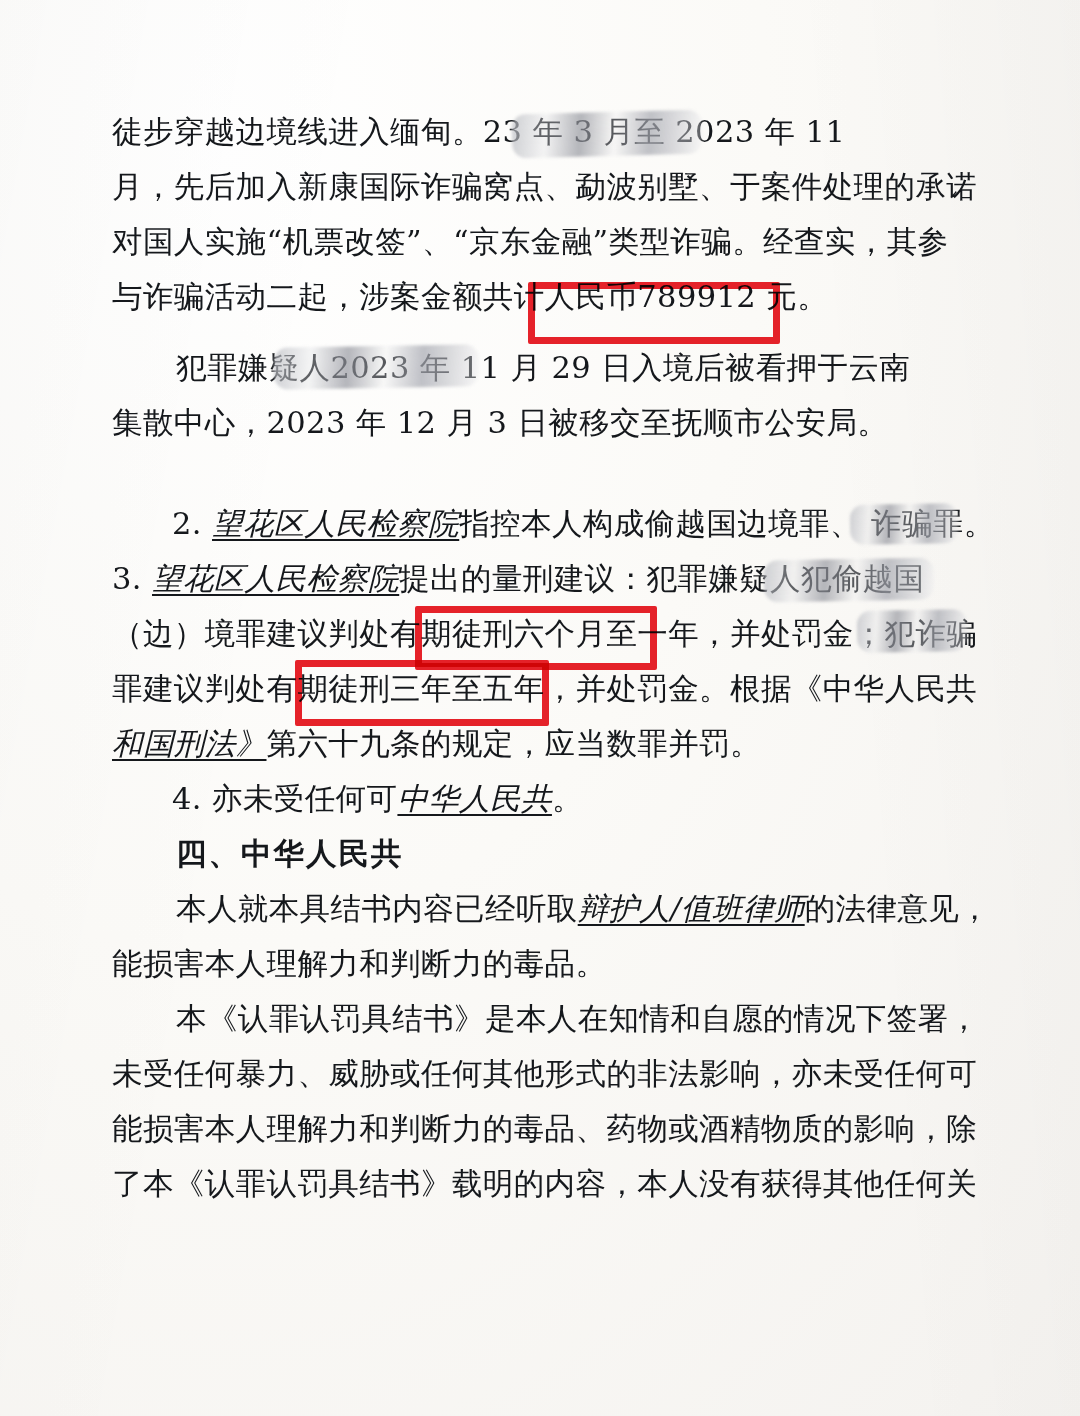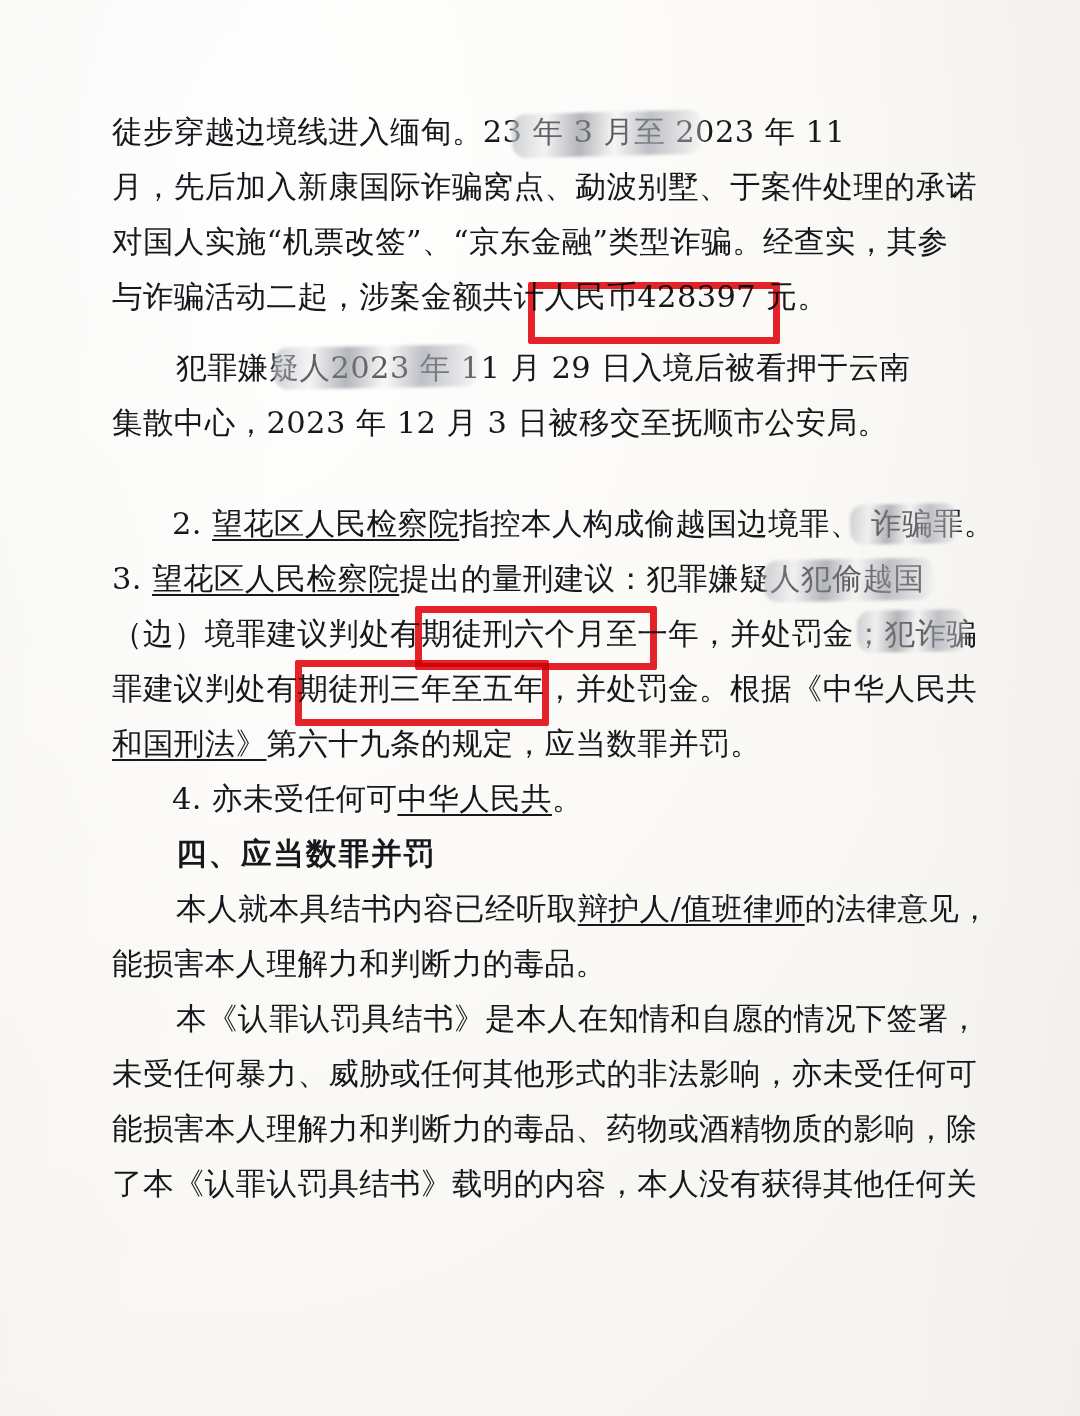--- a/index.html
+++ b/index.html
@@ -44,21 +44,21 @@
   }
   .para {
     position: relative;
     margin: 0;
   }
   .indent { text-indent: 64px; }
   .indent-num { text-indent: 60px; }
   .gap-md { height: 46px; }
   .gap-lg { height: 16px; }
 
-  .u { text-decoration: underline; text-underline-offset: 5px; text-decoration-thickness: 1.6px; }
+  .u { text-decoration: underline; text-underline-offset: 5px; text-decoration-thickness: 1.6px; font-style: italic; }
   .heading {
     font-weight: 700;
     letter-spacing: 2px;
   }
 
   
   .smudge {
     position: absolute;
     border-radius: 14px;
     background:
@@ -97,21 +97,21 @@
   <div class="doc">
 
     <div class="para">
       <div class="para">
         <span>徒步穿越边境线进入缅甸。</span><span>23 年 3 月至 2023 年 11</span>
         <span class="smudge s1"></span>
       </div>
       <div class="para">月，先后加入新康国际诈骗窝点、勐波别墅、于案件处理的承诺</div>
       <div class="para">对国人实施“机票改签”、“京东金融”类型诈骗。经查实，其参</div>
       <div class="para">
-        <span>与诈骗活动二起，涉案金额共计人民币</span><span class="inline-hl">428397 元。</span>
+        <span>与诈骗活动二起，涉案金额共计人民币</span><span class="inline-hl">789912 元。</span>
       </div>
     </div>
 
     <div class="gap-lg"></div>
 
     <div class="para">
       <div class="para indent">
         <span>犯罪嫌疑人</span><span>2023 年 11 月 29 日入境后被看押于云南</span>
         <span class="smudge s2"></span>
       </div>
@@ -142,21 +142,21 @@
       <div class="para">
         <span class="u">和国刑法》</span><span>第六十九条的规定，应当数罪并罚。</span>
       </div>
     </div>
 
     <div class="para indent-num">
       <span>4.</span>
       <span>亦未受任何可</span><span class="u">中华人民共</span><span>。</span>
     </div>
 
-    <div class="para indent heading">四、应当数罪并罚</div>
+    <div class="para indent heading">四、中华人民共</div>
 
     <div class="para">
       <div class="para indent">
         <span>本人就本具结书内容已经听取</span><span class="u">辩护人/值班律师</span><span>的法律意见，</span>
       </div>
       <div class="para">能损害本人理解力和判断力的毒品。</div>
     </div>
 
     <div class="para">
       <div class="para indent">本《认罪认罚具结书》是本人在知情和自愿的情况下签署，</div>

